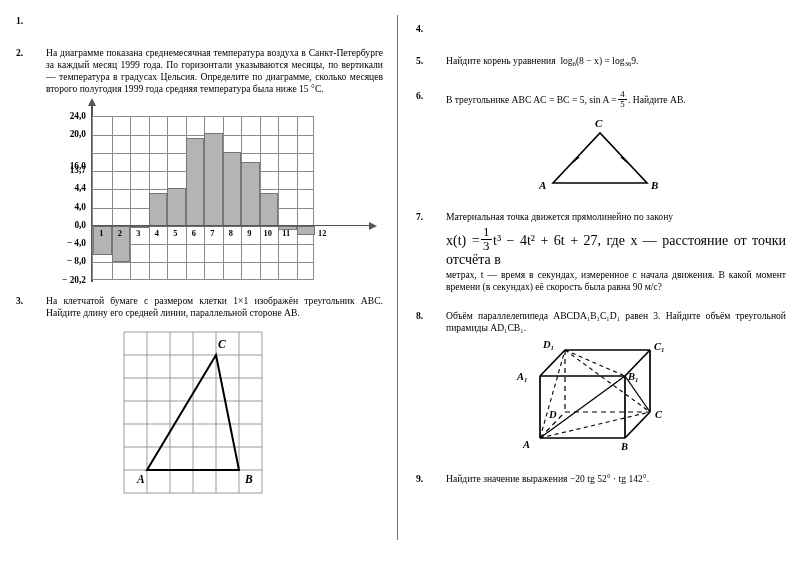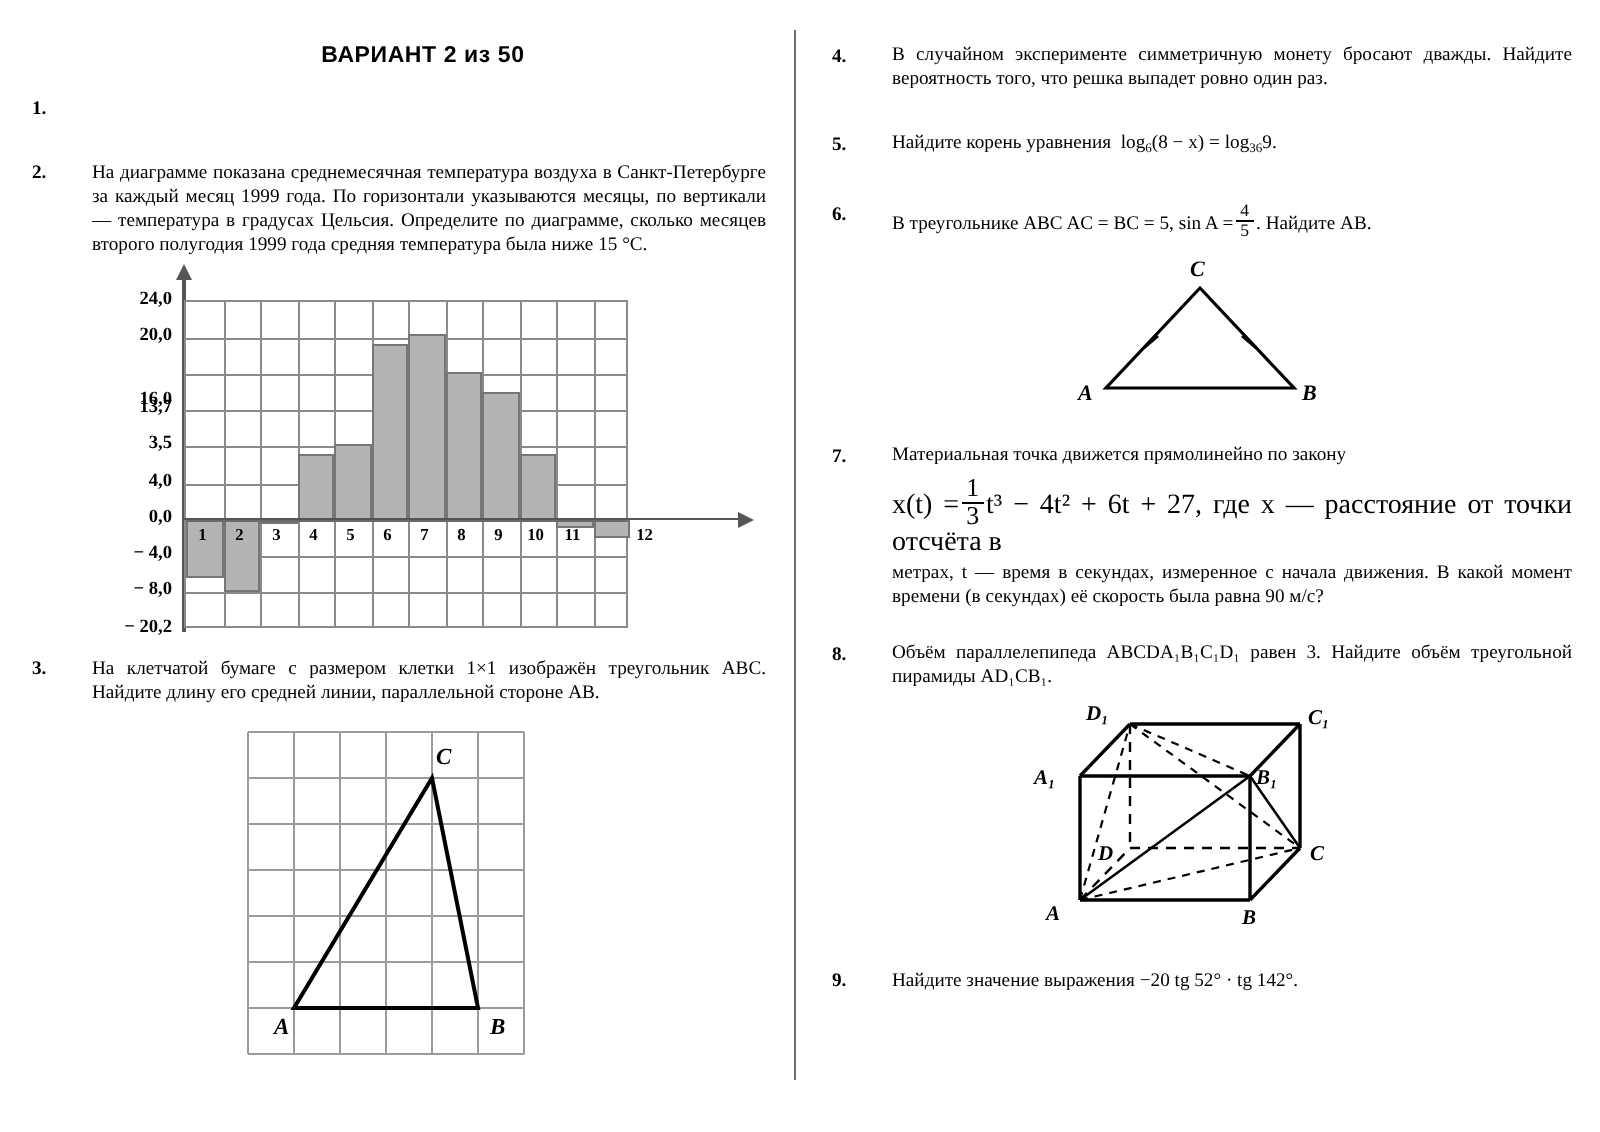--- a/index.html
+++ b/index.html
@@ -157,39 +157,38 @@
 </style>
 </head>
 <body>
 
 <div class="page">
 
   <div class="divider"></div>
 
   <div class="col col-left">
 
-    <div class="doc-title">ВАРИАНТ 2 из 50</div>
 
     <div class="item">
       <div class="item-num">1.</div>
     </div>
 
     <div class="item" style="margin-top:20px;">
       <div class="item-num">2.</div>
       <div class="item-body">На диаграмме показана среднемесячная температура воздуха в Санкт-Петербурге за каждый месяц 1999 года. По горизонтали указываются месяцы, по вертикали — температура в градусах Цельсия. Определите по диаграмме, сколько месяцев второго полугодия 1999 года средняя температура была ниже 15 °C.</div>
     </div>
 
     <div class="chart-wrap" id="chart-wrap">
       <div class="yaxis-arrow"></div>
       <div class="chart-axis-labels" id="ylabels">
           <div class="ylab" style="top: 12px;">24,0</div>
           <div class="ylab" style="top: 30.2222px;">20,0</div>
           <div class="ylab" style="top: 62px;">16,0</div>
           <div class="ylab" style="top: 66.6667px;">13,7</div>
-          <div class="ylab" style="top: 84.8889px;">3,5</div>
+          <div class="ylab" style="top: 84.8889px;">4,4</div>
           <div class="ylab" style="top: 103.111px;">4,0</div>
           <div class="ylab" style="top: 121.333px;">0,0</div>
           <div class="ylab" style="top: 139.556px;">− 4,0</div>
           <div class="ylab" style="top: 157.778px;">− 8,0</div>
           <div class="ylab" style="top: 176px;">− 20,2</div>
         </div>
       <div class="plot" id="plot">
           <div class="gridline-h" style="top: 18.2222px;"></div>
           <div class="gridline-h" style="top: 36.4444px;"></div>
           <div class="gridline-h" style="top: 54.6667px;"></div>
@@ -268,21 +267,20 @@
         <text x="101" y="23" font-family="Liberation Serif, serif" font-size="11.5" font-style="italic" font-weight="bold">C</text>
       </svg>
     </div>
 
   </div>
 
   <div class="col col-right">
 
     <div class="item" style="margin-top:22px;">
       <div class="item-num">4.</div>
-      <div class="item-body">В случайном эксперименте симметричную монету бросают дважды. Найдите вероятность того, что решка выпадет ровно один раз.</div>
     </div>
 
     <div class="item" style="margin-top:20px;">
       <div class="item-num">5.</div>
       <div class="item-body">
         <span>Найдите корень уравнения</span>
         <span>
           &nbsp;log<sub>6</sub><span class="it">(8 − x)</span>
           <span>=</span>
           log<sub>36</sub><span>9</span><span>.</span>

